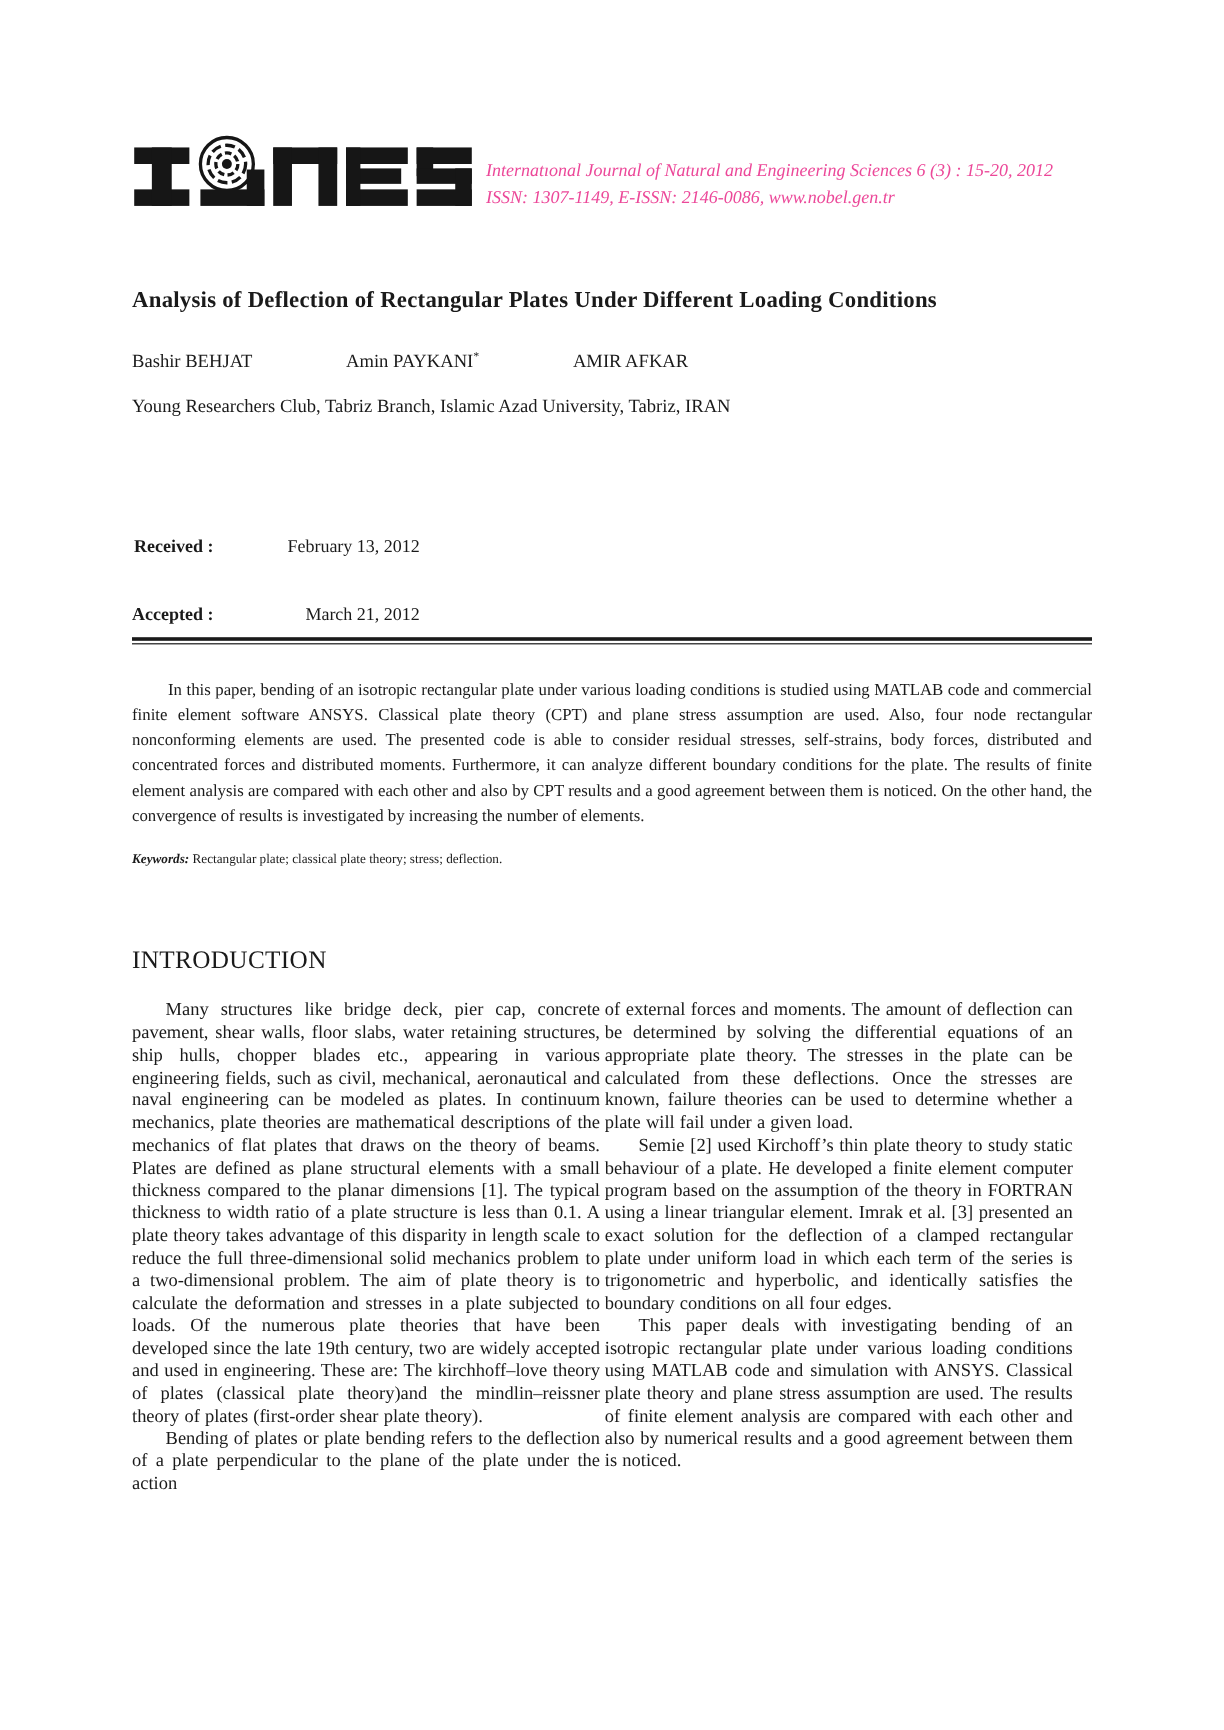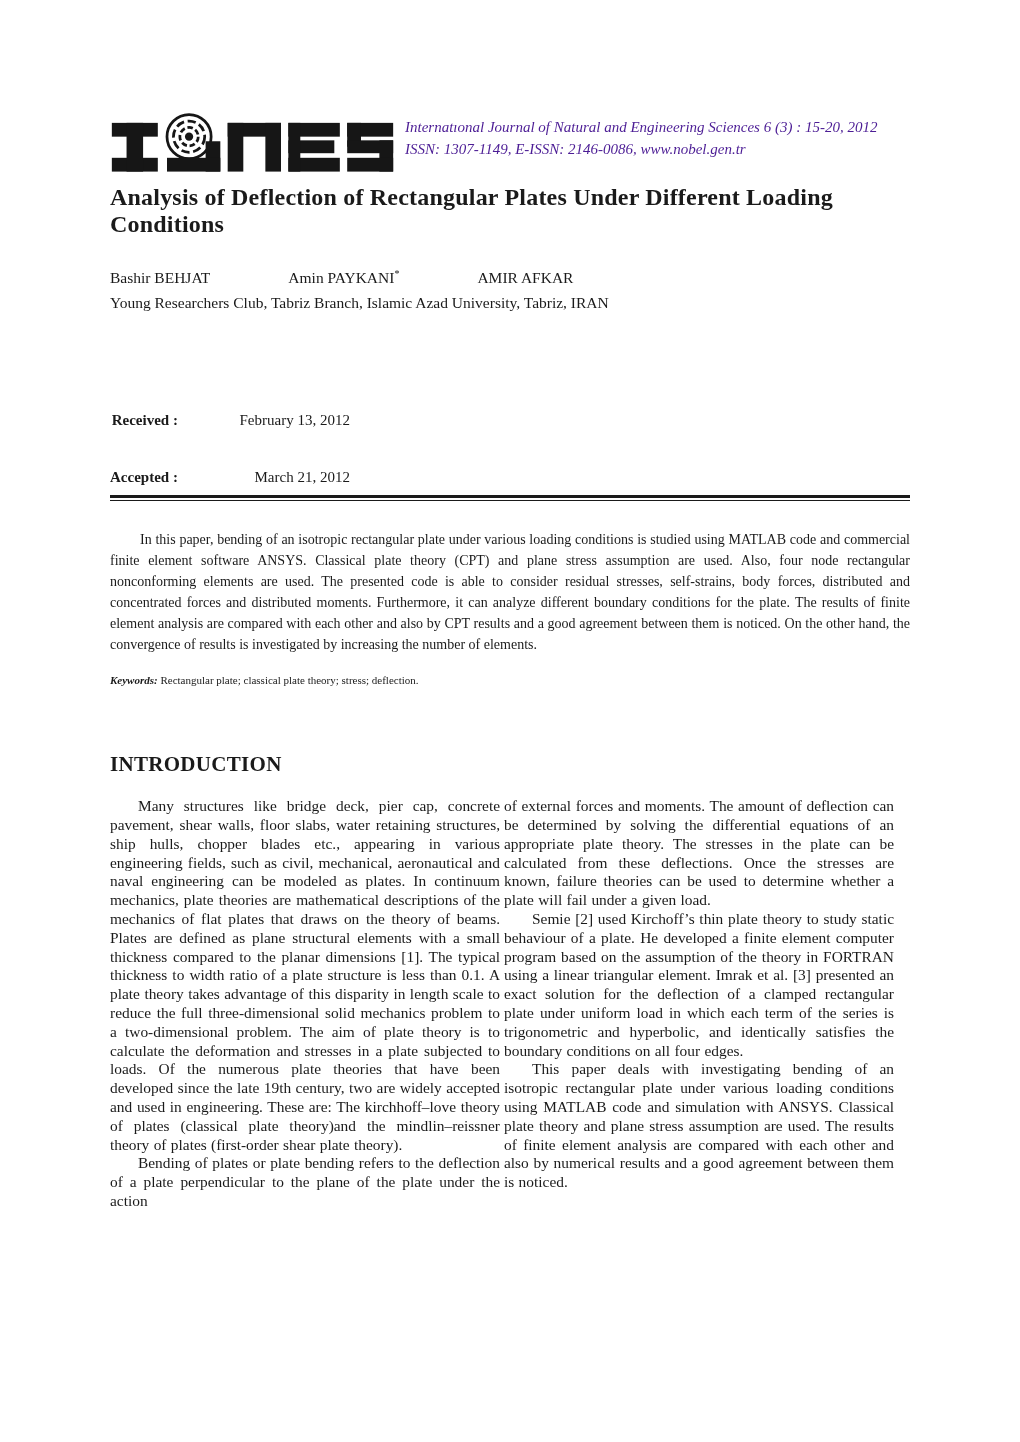--- a/index.html
+++ b/index.html
@@ -8,28 +8,28 @@
     width: 1020px; height: 1442px;
     font-family: "Liberation Serif", serif;
     color: #1a1a1a;
     overflow: hidden;
   }
   .page { padding: 108px 110px 0 110px; width: 1020px; }
 
   
   .header { display: flex; align-items: flex-start; }
   .logo { width: 285px; flex: 0 0 285px; margin-top: 2px; }
-  .journal-info { margin-left: 10px; margin-top: 8px; font-style: italic; font-size: 15px; line-height: 22px; color: #4c1d95; }
+  .journal-info { margin-left: 10px; margin-top: 24px; font-style: italic; font-size: 15px; line-height: 22px; color: #ec4899; }
 
   
-  .title { font-size: 24px; font-weight: bold; letter-spacing: 0.2px; }
+  .title { margin-top: 56px; font-size: 19px; font-weight: bold; letter-spacing: 0.2px; }
   .authors { margin-top: 30px; display: flex; font-size: 15.5px; }
   .author { margin-right: 78px; white-space: nowrap; }
   .author sup { font-size: 10px; }
-  .affiliation { margin-top: 7px; font-size: 15.5px; }
+  .affiliation { margin-top: 19px; font-size: 15.5px; }
 
   
   .corr-row { margin-top: 96px; display: flex; justify-content: space-between; align-items: flex-start; }
   .corr-left { font-size: 14.5px; line-height: 26px; }
   .corr-left .bold { font-weight: bold; }
   .dates { display: grid; grid-template-columns: auto 132px; column-gap: 10px; row-gap: 5px; font-size: 15px; margin-top: 4px; gap: 40px; }
   .dates .lbl { font-weight: bold; text-align: right; }
   .dates .val { text-align: right; }
 
   
@@ -41,21 +41,21 @@
   
   .abstract-heading { margin-top: 20px; font-size: 15px; font-weight: bold; }
   .abstract-text {
     margin-top: 28px; font-size: 14px; line-height: 21px;
     text-align: justify; text-indent: 30px;
   }
   .keywords { margin-top: 19px; font-size: 11px; }
   .keywords .kw-label { font-weight: bold; font-style: italic; }
 
   
-  .intro-heading { margin-top: 66px; font-size: 21px; font-weight: bold; letter-spacing: 0.3px; }
+  .intro-heading { margin-top: 66px; font-size: 21px; font-weight: normal; letter-spacing: 0.3px; }
   .columns { margin-top: 20px; display: flex; gap: 4px; }
   .col { width: 390px; flex: 0 0 390px; }
   .col p {
     font-size: 15.4px; line-height: 18.8px; text-align: justify;
     word-spacing: 0.5px;
   }
   .col p.indent { text-indent: 28px; }
 </style>
 </head>
 <body>

